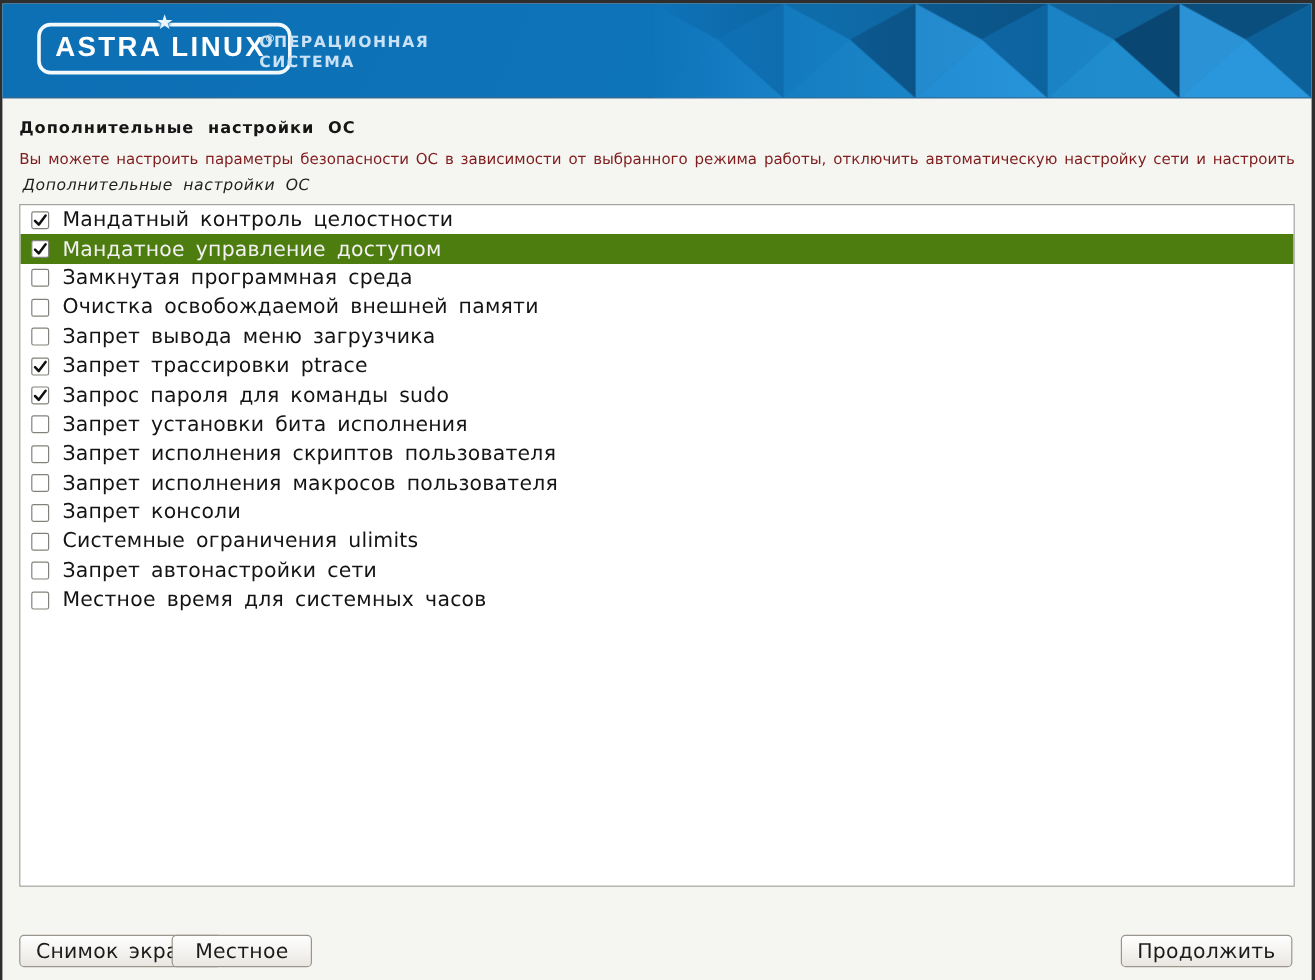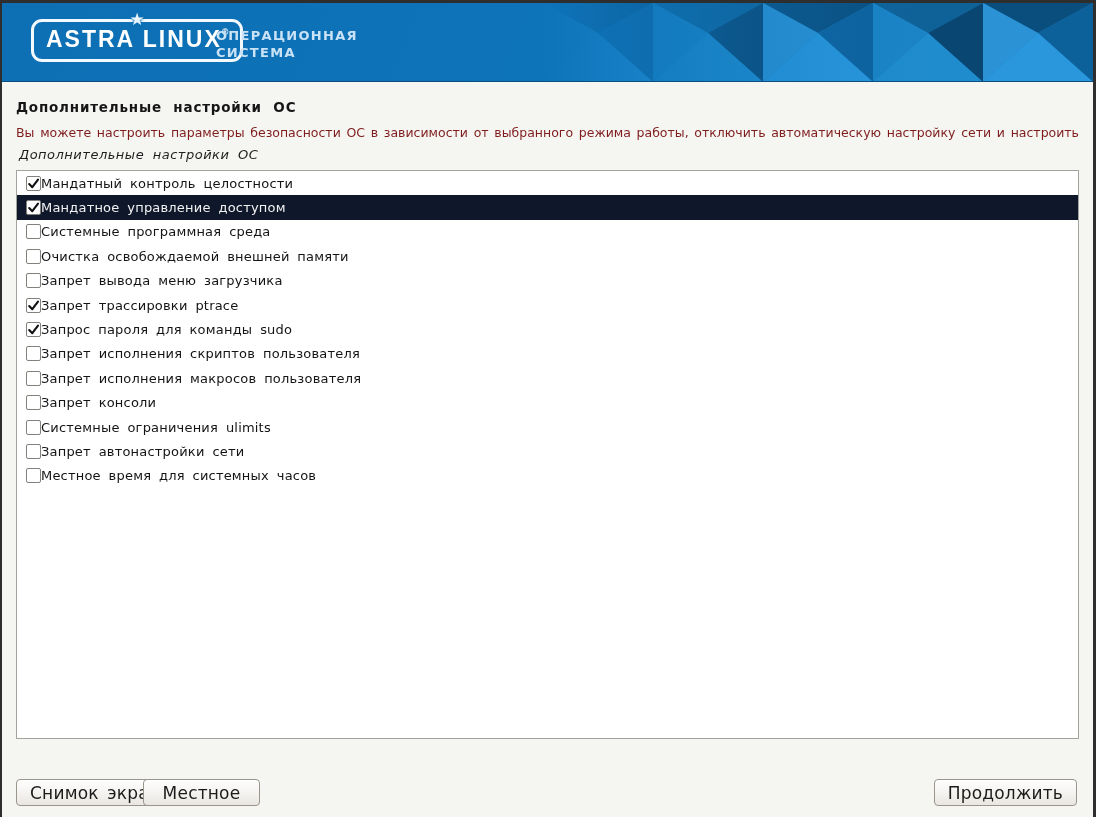--- a/index.html
+++ b/index.html
@@ -74,32 +74,33 @@
     background: #ffffff;
     border: 1px solid #a3a39e;
     overflow: hidden;
   }
   .option-row {
     display: flex; align-items: center;
     height: 24.4px;
     padding-left: 9px;
     cursor: default;
   }
-  .option-row.selected { background: #0f172a; }
+  .option-row.selected { background: #4d7c0f; }
   .option-row.selected .option-label { color: #f2f2f2; }
   .checkbox {
     width: 15px; height: 15px; flex: 0 0 15px;
     background: #ffffff;
     border: 1px solid #82827c;
     border-radius: 2px;
     position: relative;
   }
   .checkbox svg { position: absolute; left: 0; top: 0; }
   .option-label {
-    font-size: 13px; letter-spacing: 0.2px; word-spacing: 3.5px;
+    margin-left: 11px;
+    font-size: 17px; letter-spacing: 0.2px; word-spacing: 3.5px;
     color: #141414; white-space: nowrap;
   }
 
   
   .btn {
     position: absolute;
     height: 27px;
     padding: 0 13px;
     font-family: "DejaVu Sans", "Liberation Sans", sans-serif;
     font-size: 17px; letter-spacing: 0.2px; word-spacing: 3px;
@@ -175,21 +176,21 @@
         <svg width="13" height="13" viewBox="0 0 13 13" class="checkmark">
           <polyline points="2.2,7 5.3,10.2 11,2.6" fill="none" stroke="#111111" stroke-width="2.1" stroke-linecap="round" stroke-linejoin="round"></polyline>
         </svg>
       </span>
       <span class="option-label">Мандатное управление доступом</span>
     </div>
       <div class="option-row">
       <span class="checkbox">
         
       </span>
-      <span class="option-label">Системные программная среда</span>
+      <span class="option-label">Замкнутая программная среда</span>
     </div>
       <div class="option-row">
       <span class="checkbox">
         
       </span>
       <span class="option-label">Очистка освобождаемой внешней памяти</span>
     </div>
       <div class="option-row">
       <span class="checkbox">
         
@@ -204,20 +205,26 @@
       </span>
       <span class="option-label">Запрет трассировки ptrace</span>
     </div>
       <div class="option-row">
       <span class="checkbox">
         <svg width="13" height="13" viewBox="0 0 13 13" class="checkmark">
           <polyline points="2.2,7 5.3,10.2 11,2.6" fill="none" stroke="#111111" stroke-width="2.1" stroke-linecap="round" stroke-linejoin="round"></polyline>
         </svg>
       </span>
       <span class="option-label">Запрос пароля для команды sudo</span>
+    </div>
+      <div class="option-row">
+      <span class="checkbox">
+        
+      </span>
+      <span class="option-label">Запрет установки бита исполнения</span>
     </div>
       <div class="option-row">
       <span class="checkbox">
         
       </span>
       <span class="option-label">Запрет исполнения скриптов пользователя</span>
     </div>
       <div class="option-row">
       <span class="checkbox">
         

